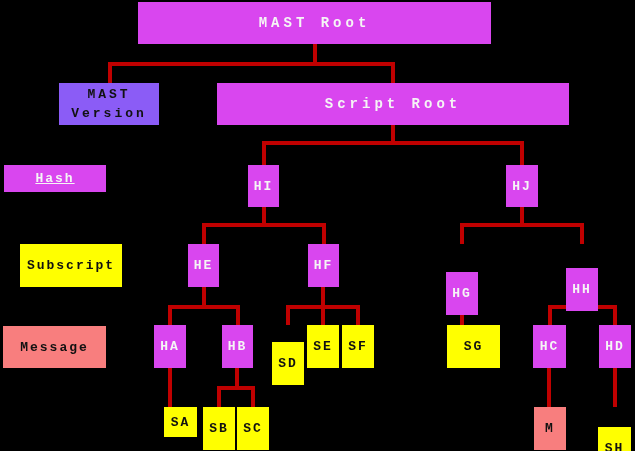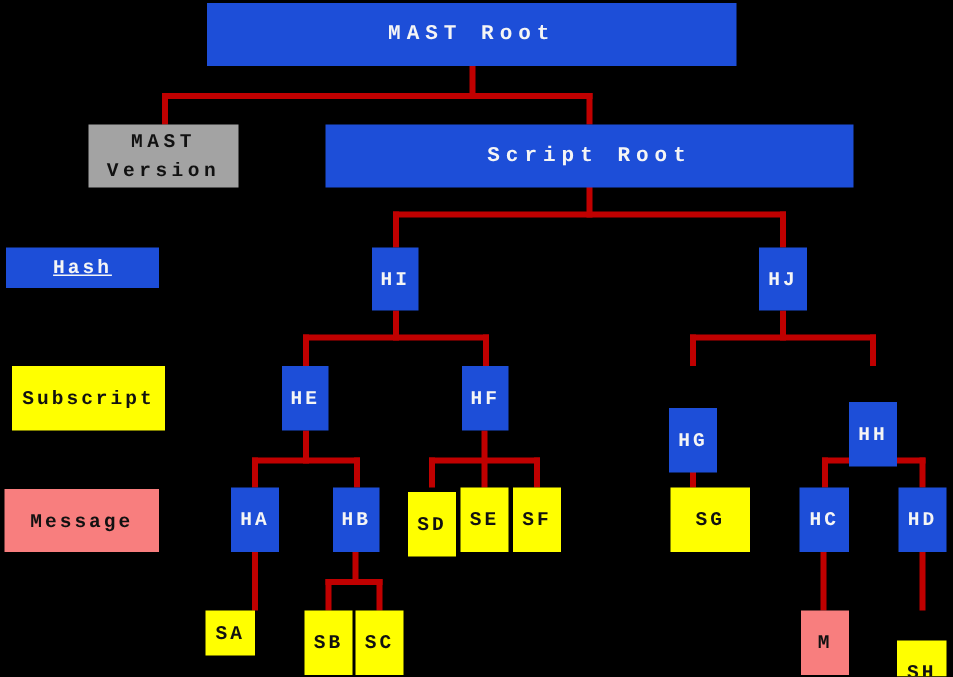--- a/index.html
+++ b/index.html
@@ -24,54 +24,54 @@
     text-align: center;
     box-sizing: border-box;
     font-size: 13px;
     letter-spacing: 2px;
     line-height: 19px;
   }
   .big {
     font-size: 14px;
     letter-spacing: 4px;
   }
-  .blue   { background: #1d4ed8; color: #F5F5F5; }
-  .peach  { background: #a3a3a3; color: #111111; }
+  .blue   { background: #d946ef; color: #F5F5F5; }
+  .peach  { background: #8b5cf6; color: #111111; }
   .yellow { background: #FFFF00; color: #111111; }
   .salmon { background: #F87E7E; color: #111111; }
 
   
   .v { position: absolute; width: 4px; background: #C00000; }
   .u { position: absolute; box-sizing: border-box; background: transparent;
        border-left: 4px solid #C00000; border-right: 4px solid #C00000;
        border-top: 4px solid #C00000; }
 
   
   #mast-root     { left:138px; top:2px;   width:353px; height:42px; }
   #mast-version  { left:59px;  top:83px;  width:100px; height:42px; letter-spacing:3px; }
   #script-root   { left:217px; top:83px;  width:352px; height:42px; }
   #legend-hash      { left:4px; top:165px; width:102px; height:27px;text-decoration:underline; }
-  #legend-subscript { left:8px; top:244px; width:102px; height:43px; }
+  #legend-subscript { left:20px; top:244px; width:102px; height:43px; }
   #legend-message   { left:3px; top:326px; width:103px; height:42px; }
 
   #hi { left:248px; top:165px; width:31px; height:42px; }
   #hj { left:506px; top:165px; width:32px; height:42px; }
   #he { left:188px; top:244px; width:31px; height:43px; }
   #hf { left:308px; top:244px; width:31px; height:43px; }
   #hg { left:446px; top:244px; width:32px; height:43px;margin-top:28px; }
   #hh { left:566px; top:244px; width:32px; height:43px;margin-top:24px; }
   #ha { left:154px; top:325px; width:32px; height:43px; }
   #hb { left:222px; top:325px; width:31px; height:43px; }
-  #sd { left:272px; top:328px; width:32px; height:43px; }
+  #sd { left:272px; top:342px; width:32px; height:43px; }
   #se { left:307px; top:325px; width:32px; height:43px; }
   #sf { left:342px; top:325px; width:32px; height:43px; }
   #sg { left:447px; top:325px; width:53px; height:43px; }
   #hc { left:533px; top:325px; width:33px; height:43px; }
   #hd { left:599px; top:325px; width:32px; height:43px; }
-  #sa { left:137px; top:407px; width:33px; height:30px; }
+  #sa { left:164px; top:407px; width:33px; height:30px; }
   #sb { left:203px; top:407px; width:32px; height:43px; }
   #sc { left:237px; top:407px; width:32px; height:43px; }
   #m  { left:534px; top:407px; width:32px; height:43px; }
   #sh { left:598px; top:407px; width:33px; height:43px;margin-top:20px; }
 
   
   #c-root-stub   { left:313px; top:44px;  height:22px; }
   #c-root-fork   { left:108px; top:62px;  width:287px; height:21px; }
   #c-script-stub { left:391px; top:124px; height:21px; }
   #c-script-fork { left:262px; top:141px; width:262px; height:24px; }

